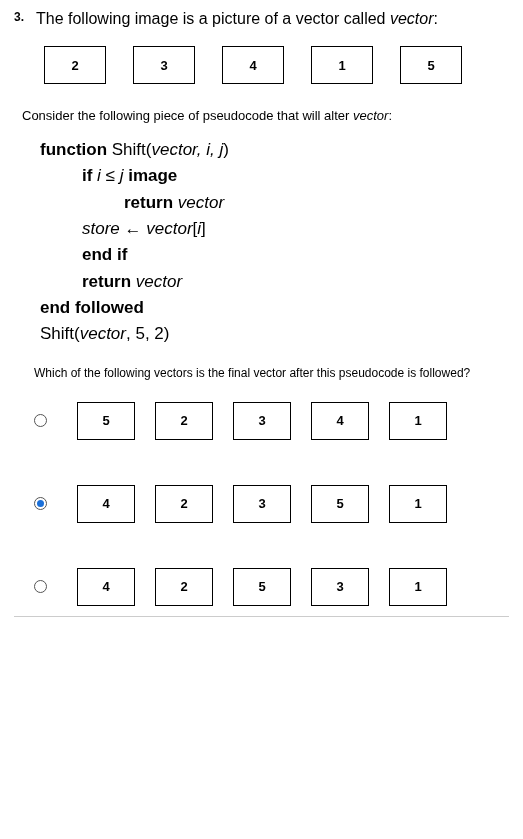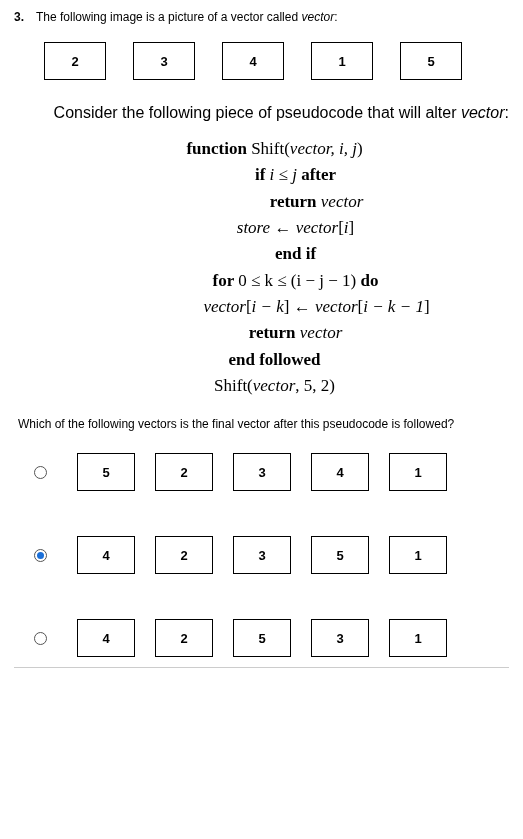--- a/index.html
+++ b/index.html
@@ -7,43 +7,42 @@
     font-family: Arial, Helvetica, sans-serif;
     font-size: 12px;
     color: #000;
     margin: 0;
     padding: 10px 14px 0 14px;
     width: 523px;
     background:#fff;
   }
   .qheader { display:flex; gap:8px; margin-bottom:18px; align-items:flex-start;}
   .qnum { font-weight:bold; min-width:14px;}
-  .qtext { font-size:12px; }
+  .qtext { font-size:16px; }
   .ital { font-style: italic; }
   .vec-row { display:flex; gap:27px; margin-left:30px; margin-bottom:24px;}
   .vec-box {
     width:62px; height:38px;
     border:1px solid #000;
     display:flex; align-items:center; justify-content:center;
     font-weight:bold; font-size:13px;
   }
-  .subtext { font-size:16px; margin:0 0 14px 8px;text-align:right;}
+  .subtext { font-size:13px; margin:0 0 14px 8px;}
   .pseudo {
-    font-family: Liberation Serif, serif;
+    font-family: Liberation Sans, sans-serif;
     font-size:17px;
     line-height:1.55;
     margin-left:26px;
     margin-bottom:18px;
-    text-align:center;
   }
   .pseudo .kw { font-weight:bold; }
   .pseudo .var { font-style: italic; }
   .ind1 { margin-left:42px; }
   .ind2 { margin-left:84px; }
-  .prompt { font-size:12px; margin:0 0 22px 4px;}
+  .prompt { font-size:12px; margin:0 0 22px 20px;}
   .option-row { display:flex; align-items:center; gap:18px; margin-left:20px; margin-bottom:45px;}
   .option-row:last-of-type { margin-bottom:0; }
   .radio {
     width:13px; height:13px; border:1.4px solid #555; border-radius:50%;
     display:flex; align-items:center; justify-content:center; flex-shrink:0;
     margin-right:12px;
   }
   .radio.selected::after{
     content:""; width:7px; height:7px; background:#1a6fd8; border-radius:50%;
   }
@@ -73,26 +72,24 @@
   <div class="vec-box">1</div>
   <div class="vec-box">5</div>
 </div>
 
 <div class="subtext">
   <span>Consider the following piece of pseudocode that will alter </span><span class="ital">vector</span><span>:</span>
 </div>
 
 <div class="pseudo">
   <div><span class="kw">function</span><span> Shift(</span><span class="var">vector, i, j</span><span>)</span></div>
-  <div class="ind1"><span class="kw">if </span><span class="var">i ≤ j</span><span class="kw"> after</span></div>
+  <div class="ind1"><span class="kw">if </span><span class="var">i ≤ j</span><span class="kw"> image</span></div>
   <div class="ind2"><span class="kw">return </span><span class="var">vector</span></div>
   <div class="ind1"><span class="var">store</span><span> ← </span><span class="var">vector</span><span>[</span><span class="var">i</span><span>]</span></div>
   <div class="ind1"><span class="kw">end if</span></div>
-  <div class="ind1"><span class="kw">for </span><span>0 ≤ k ≤ (i − j − 1)</span><span class="kw"> do</span></div>
-  <div class="ind2"><span class="var">vector</span><span>[</span><span class="var">i − k</span><span>] ← </span><span class="var">vector</span><span>[</span><span class="var">i − k − 1</span><span>]</span></div>
   <div class="ind1"><span class="kw">return </span><span class="var">vector</span></div>
   <div><span class="kw">end followed</span></div>
   <div><span>Shift(</span><span class="var">vector</span><span>, 5, 2)</span></div>
 </div>
 
 <div class="prompt">Which of the following vectors is the final vector after this pseudocode is followed?</div>
 
 <div class="option-row">
   <div class="radio"></div>
   <div class="opt-vec">

